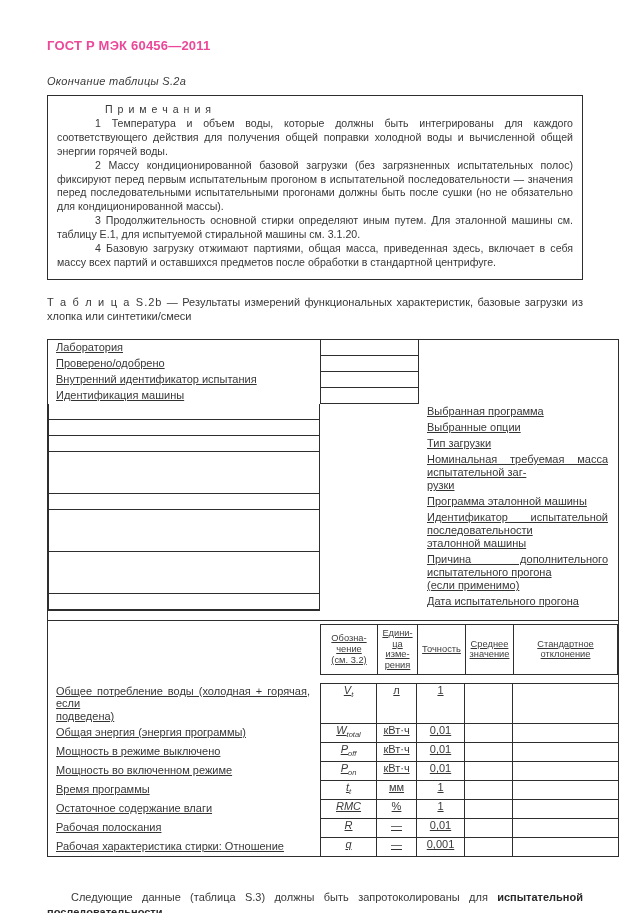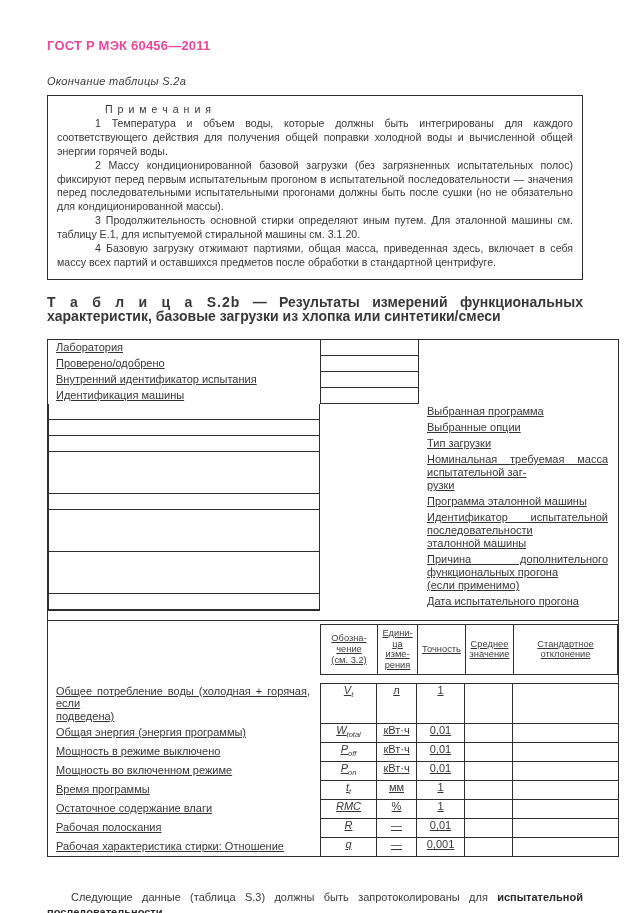--- a/index.html
+++ b/index.html
@@ -14,21 +14,21 @@
   .doc-title { font-size:13px; font-weight:bold; color:#ec4899; letter-spacing:.2px; margin-bottom:22px; }
   .cont-caption { font-size:11px; font-style:italic; color:#3a3a3a; margin-bottom:8px; letter-spacing:.3px; }
 
   .notes-box {
     border:1.5px solid #2e2e2e; padding:7px 9px 9px 9px;
     font-size:10.6px; line-height:13.9px; text-align:justify; color:#383838;
   }
   .notes-heading { text-indent:48px; letter-spacing:1px; }
   .note-para { text-indent:38px; }
 
-  .tbl-caption { margin-top:15px; font-size:14px; line-height:14px; color:#383838; text-align:justify;font-weight:bold; }
+  .tbl-caption { margin-top:15px; font-size:11px; line-height:14px; color:#383838; text-align:justify; }
   .tbl-caption .cap-label { letter-spacing:1px; }
 
   .main-table { margin-top:16px; border:1.5px solid #2e2e2e; width:572px;text-decoration:underline; }
 
   
   .sec-a { border-bottom:1.5px solid #2e2e2e; }
   .info-grid { display:grid; grid-template-columns:272px 99px 1fr; }
   .info-label {
     font-size:11px; line-height:13px; padding:1.5px 10px 1.5px 8px;
     white-space:pre-line; text-align:justify; color:#383838;
@@ -121,21 +121,21 @@
 рузки</div>
             <div class="info-box"></div>
             <div class="info-right"></div>
           <div class="info-label row-h1">Программа эталонной машины</div>
             <div class="info-box"></div>
             <div class="info-right"></div>
           <div class="info-label row-h2">Идентификатор испытательной последовательности
 эталонной машины</div>
             <div class="info-box"></div>
             <div class="info-right"></div>
-          <div class="info-label row-h2">Причина дополнительного функциональных прогона
+          <div class="info-label row-h2">Причина дополнительного испытательного прогона
 (если применимо)</div>
             <div class="info-box"></div>
             <div class="info-right"></div>
           <div class="info-label row-h1">Дата испытательного прогона</div>
             <div class="info-box"></div>
             <div class="info-right"></div>
         </div>
         <div class="sec-a-spacer"></div>
       </div>
 

